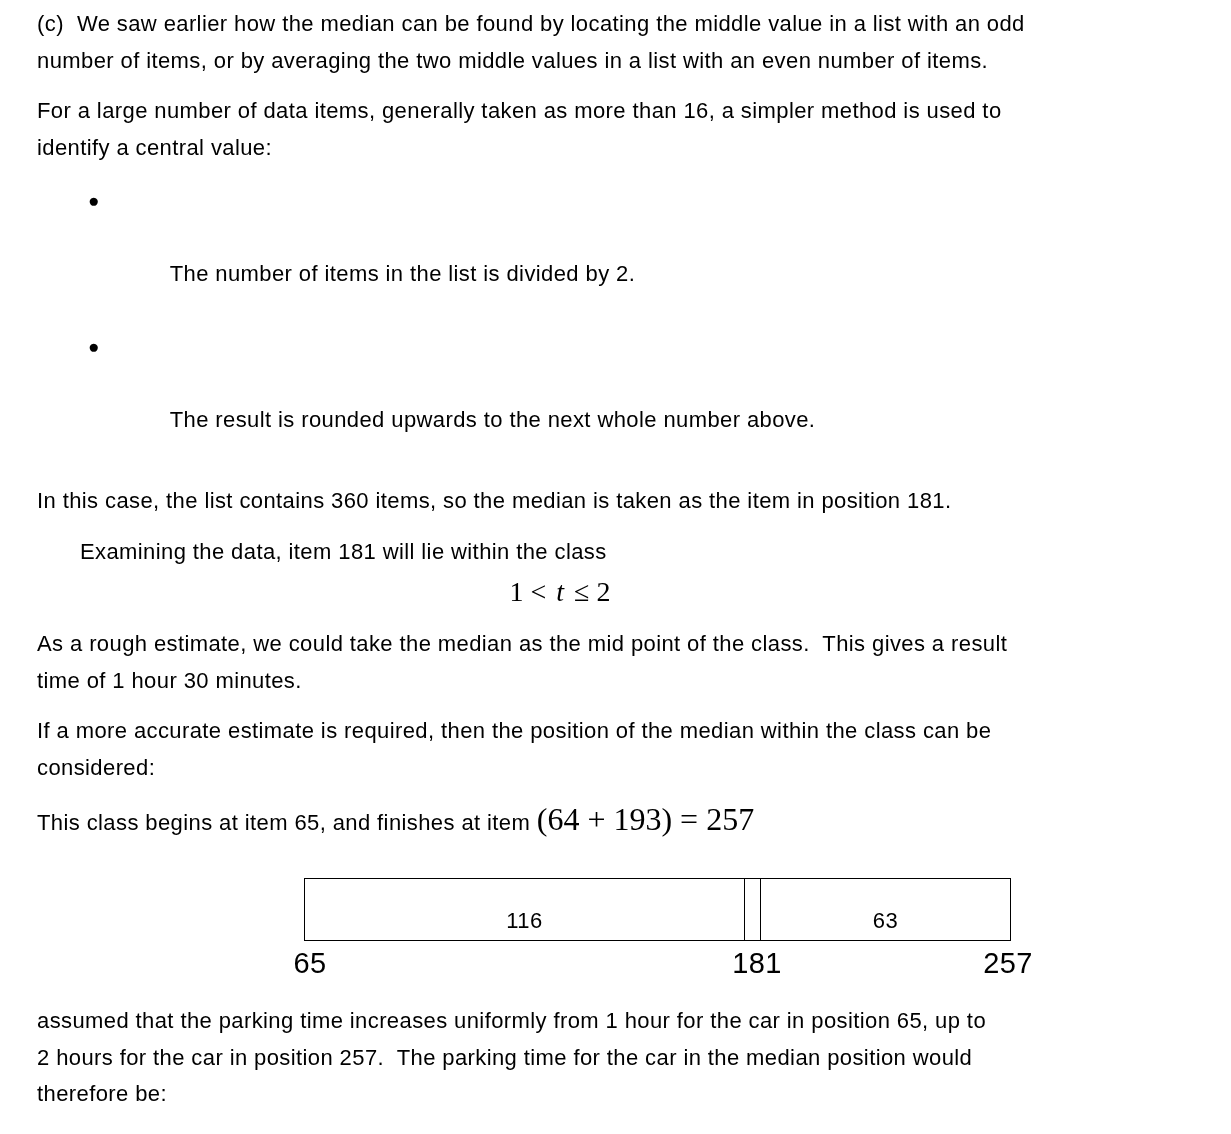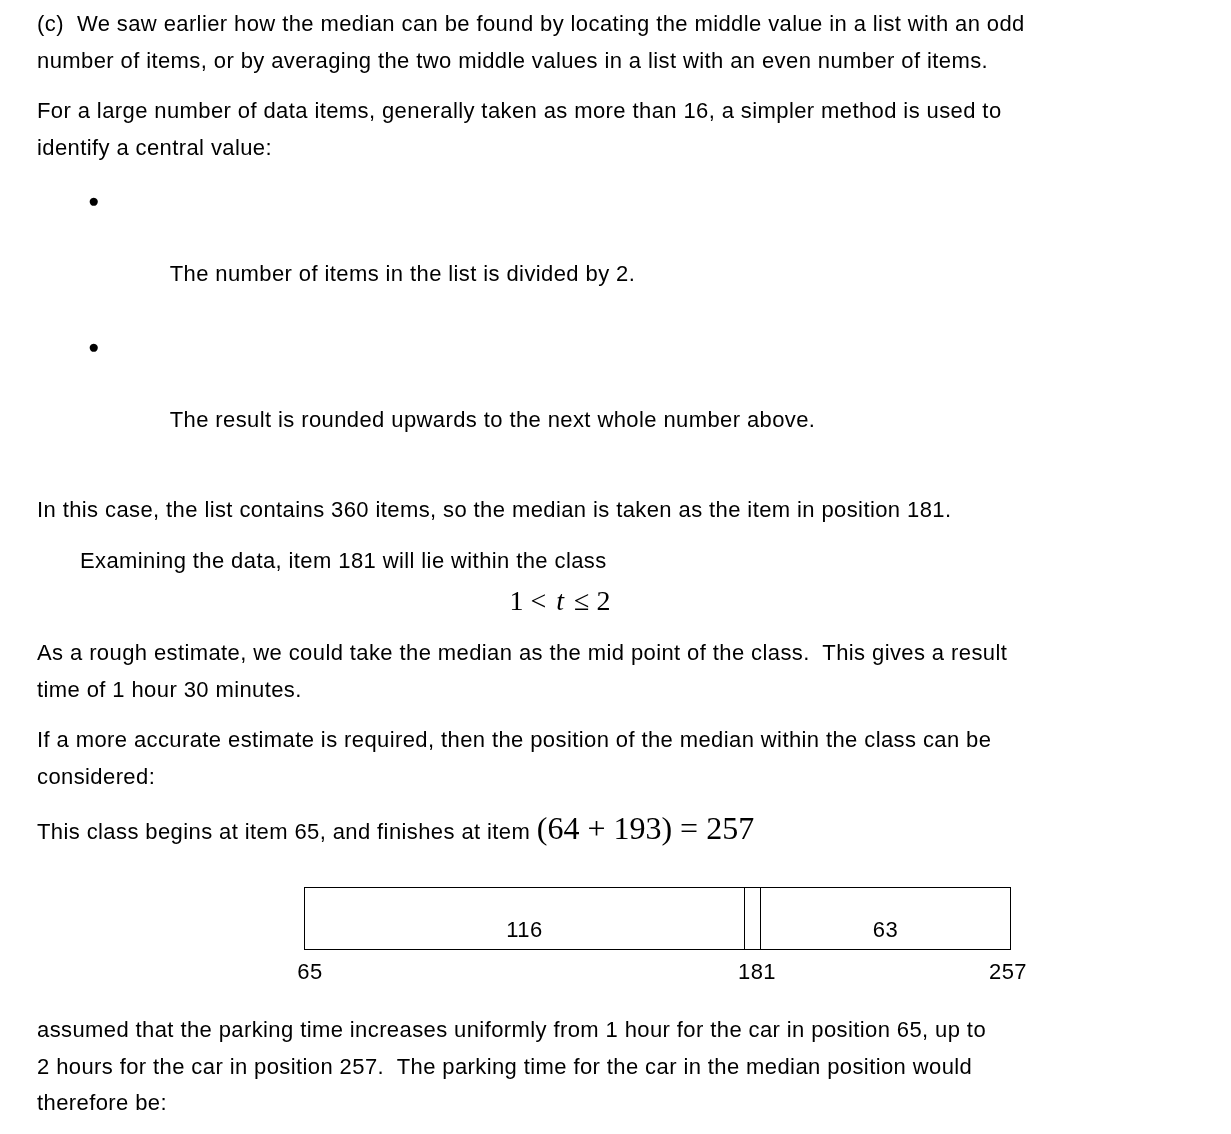--- a/index.html
+++ b/index.html
@@ -14,21 +14,21 @@
     padding: 6px 20px 0 37px;
     font-size: 22px;
     line-height: 36.5px;
     letter-spacing: 0.4px;
   }
   .line { white-space: pre; }
   .para-p2 { margin-top: 14px; }
   .bullets { margin-top: 17px; }
   .bullet-item { position: relative; padding-left: 94px; white-space: pre; }
   .bullet-dot { position: absolute; left: 51px; top: 0; font-size: 19px; }
-  .para-p3 { margin-top: 17px; }
+  .para-p3 { margin-top: 8px; }
   .para-p4 { margin-top: 14px; margin-left: 43px; }
 
   .math { font-family: "Liberation Serif", "DejaVu Serif", serif; letter-spacing: 0; }
   .it { font-style: italic; }
 
   .ineq {
     display: flex; justify-content: center; align-items: baseline; gap: 10px;
     height: 44px; line-height: 44px; font-size: 28px;
     transform: translateX(27px);
   }
@@ -41,21 +41,21 @@
   
   .diagram { margin-top: 36px; margin-left: 267px; width: 707px; }
   .diagram-bar {
     display: flex; width: 707px; height: 63px;
     border: 1.5px solid #000;
   }
   .seg { display: flex; align-items: flex-end; justify-content: center; font-size: 22px; }
   .seg-left { width: 440px; border-right: 1.5px solid #000; }
   .seg-gap { width: 16px; border-right: 1.5px solid #000; }
   .seg-right { flex: 1; }
-  .tick-row { position: relative; height: 36.5px; margin-top: 4px; font-size: 22px; }
+  .tick-row { position: relative; height: 36.5px; margin-top: 4px; font-size: 29px; }
   .tick { position: absolute; top: 0; transform: translateX(-50%); }
   .tick-left { left: 6px; }
   .tick-mid { left: 453px; }
   .tick-right { left: 704px; }
 
   .para-p8 { margin-top: 22px; }
 </style>
 </head>
 <body>
 

